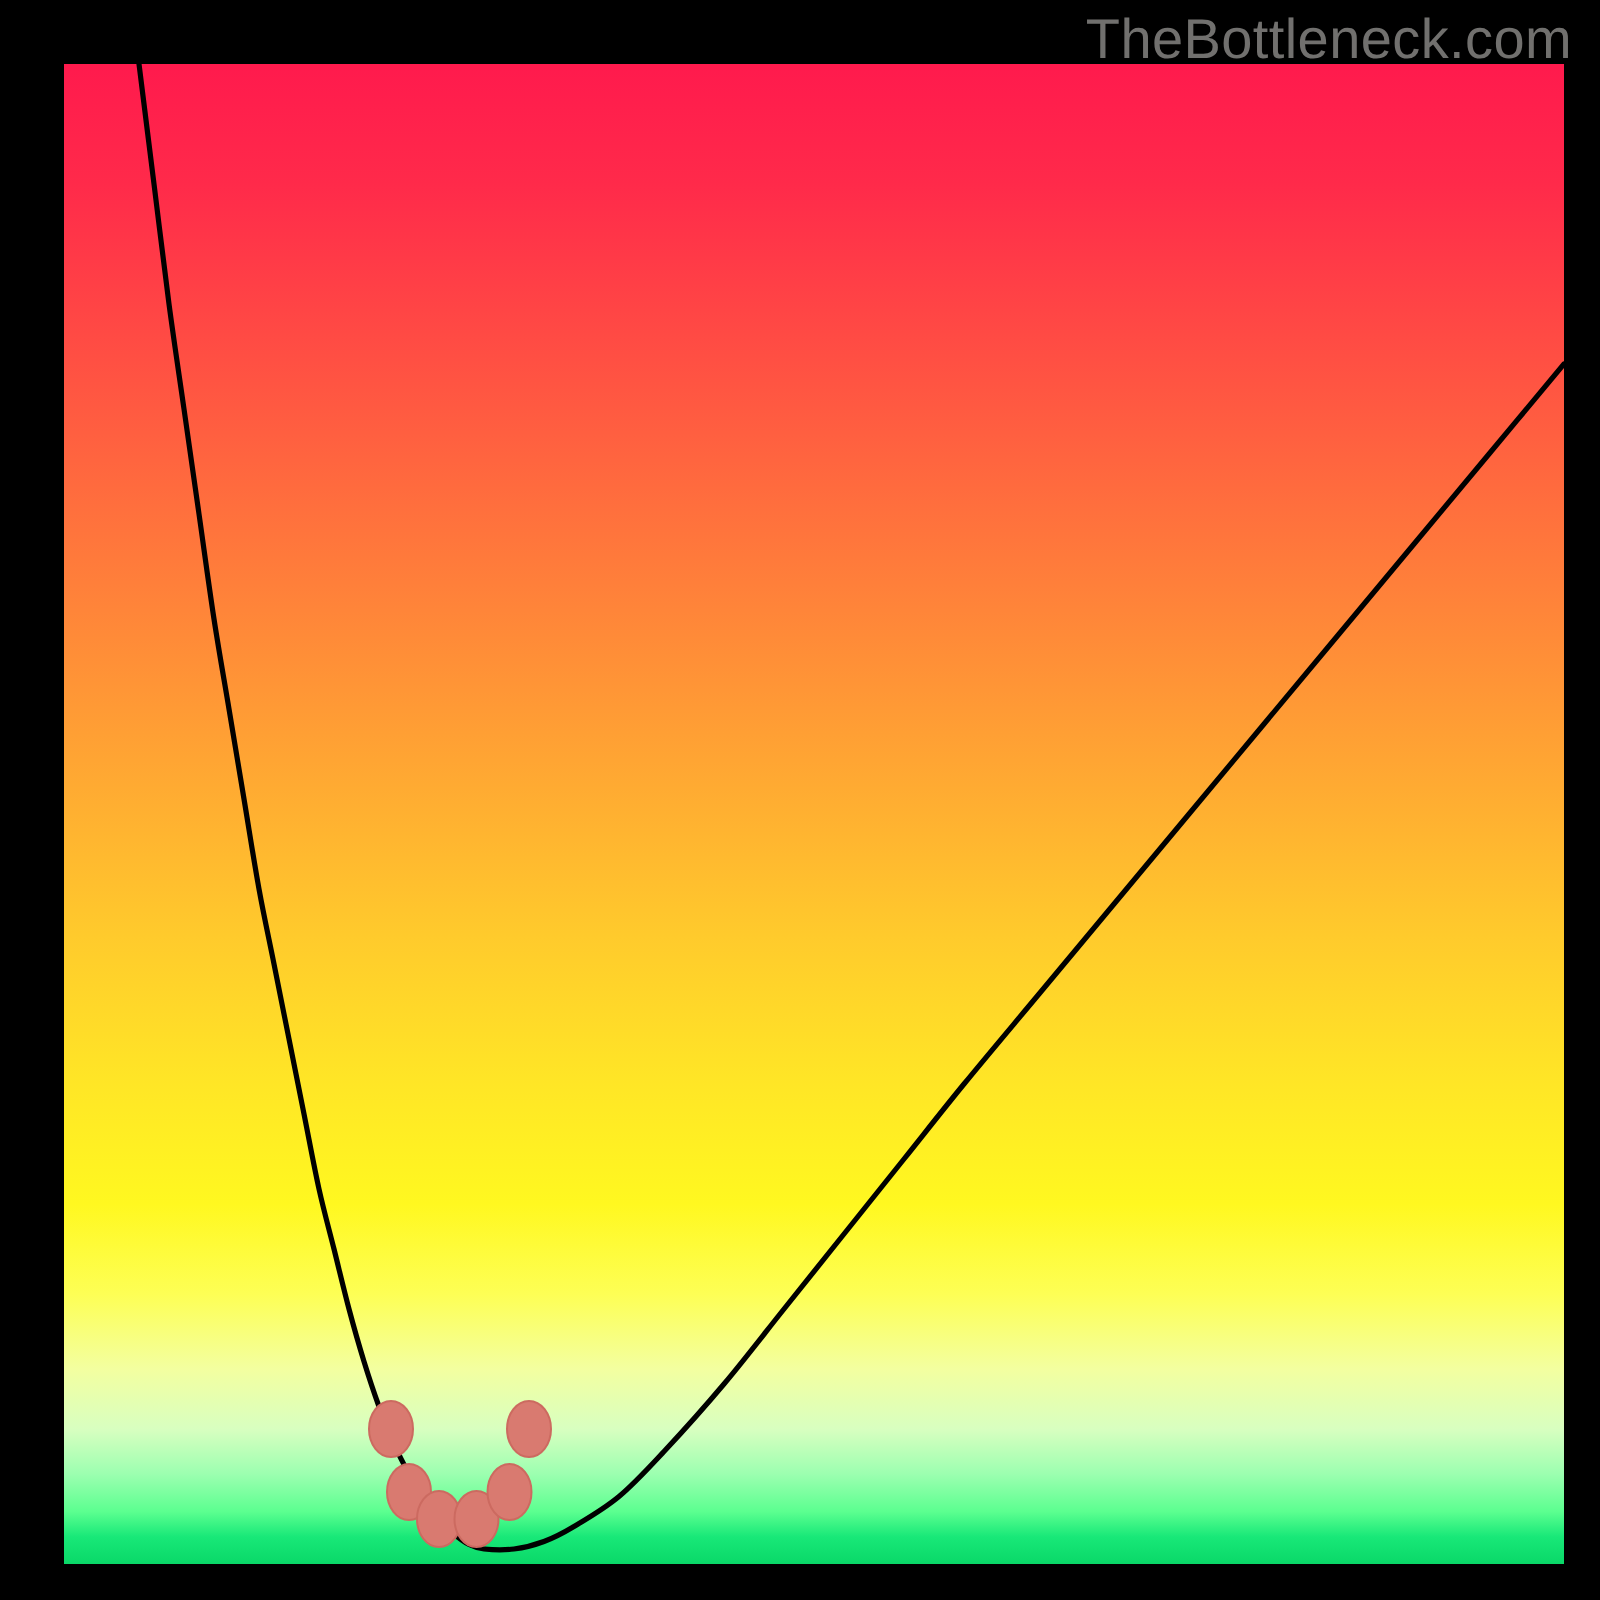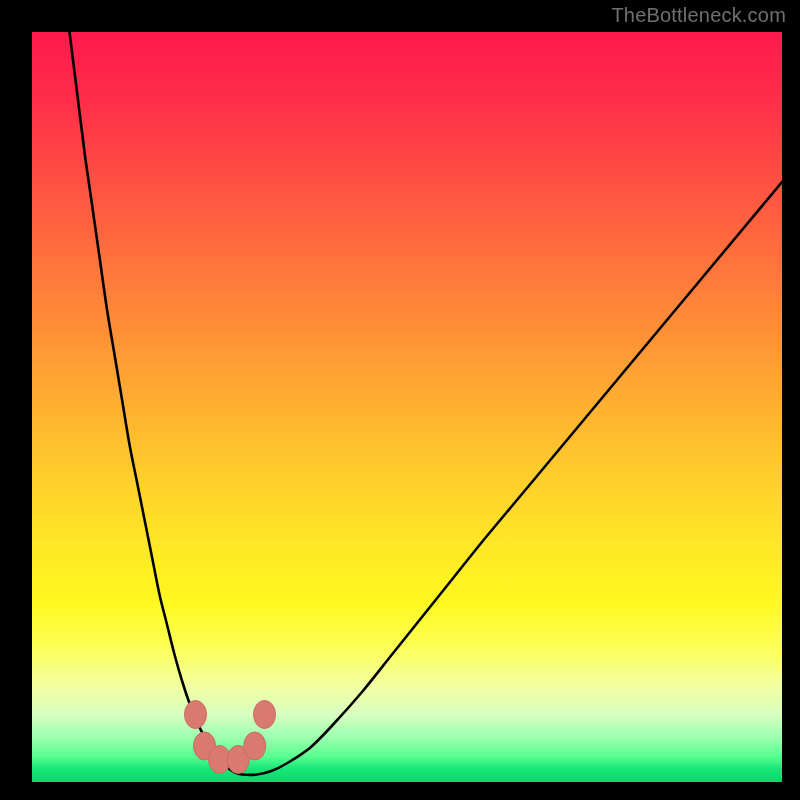--- a/index.html
+++ b/index.html
@@ -54,21 +54,21 @@
     position: absolute;
     inset: 0;
     width: 750px;
     height: 750px;
   }
   .watermark {
     position: absolute;
     top: 4px;
     right: 14px;
     color: #71706e;
-    font-size: 20px;
+    font-size: 28px;
     font-weight: 500;
     letter-spacing: 0.2px;
   }
 </style>
 </head>
 <body>
 
 <div class="frame">
 
   <div class="plot-area">

